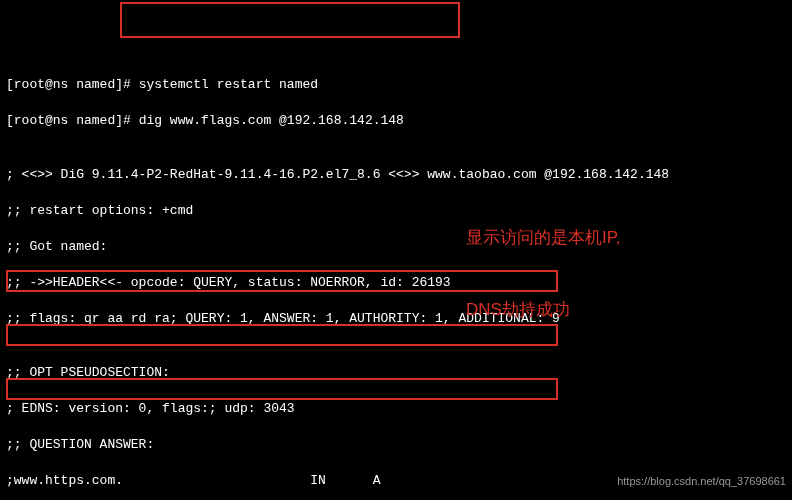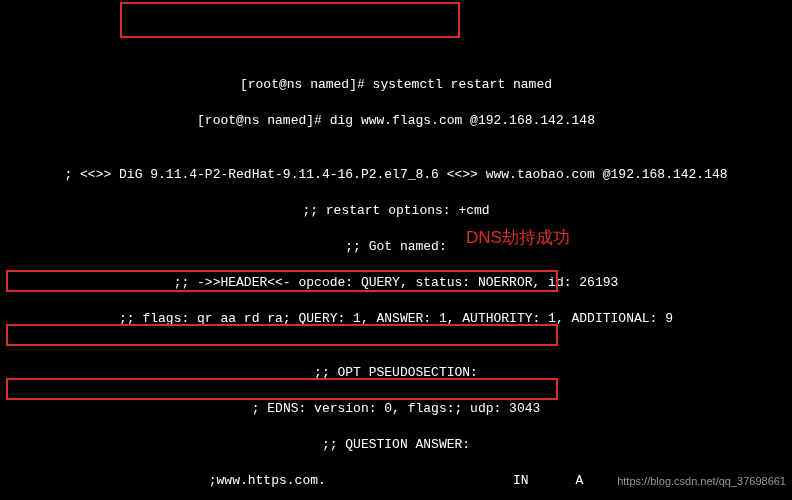--- a/index.html
+++ b/index.html
@@ -8,21 +8,21 @@
     font-family: "Courier New", Consolas, monospace;
     font-size: 13px;
     color: #fff;
     width: 792px;
     height: 500px;
     position: relative;
     line-height: 18px;
     padding: 4px 6px;
     white-space: pre;
   }
-  .line { display: block; text-align: center; }
+  .line { display: block; }
   .box-red { border: 2px solid #d93025; position: absolute; pointer-events: none; }
   .anno {
     position: absolute;
     color: #d93025;
     font-family: "SimSun","Microsoft YaHei",sans-serif;
     font-size: 17px;
     line-height: 24px;
   }
   .watermark {
     position: absolute;
@@ -66,19 +66,20 @@
 
 
 
 
 <div class="box-red" style="left:120px;top:2px;width:340px;height:36px;"></div>
 <div class="box-red" style="left:6px;top:270px;width:552px;height:22px;"></div>
 <div class="box-red" style="left:6px;top:324px;width:552px;height:22px;"></div>
 <div class="box-red" style="left:6px;top:378px;width:552px;height:22px;"></div>
 
 <div class="anno" style="left:466px; top:178px;">
+  <div>显示访问的是本机IP,</div>
   <div>DNS劫持成功</div>
 </div>
 
 <div class="watermark">https://blog.csdn.net/qq_37698661</div>
 
 
 
 
 </body></html>

